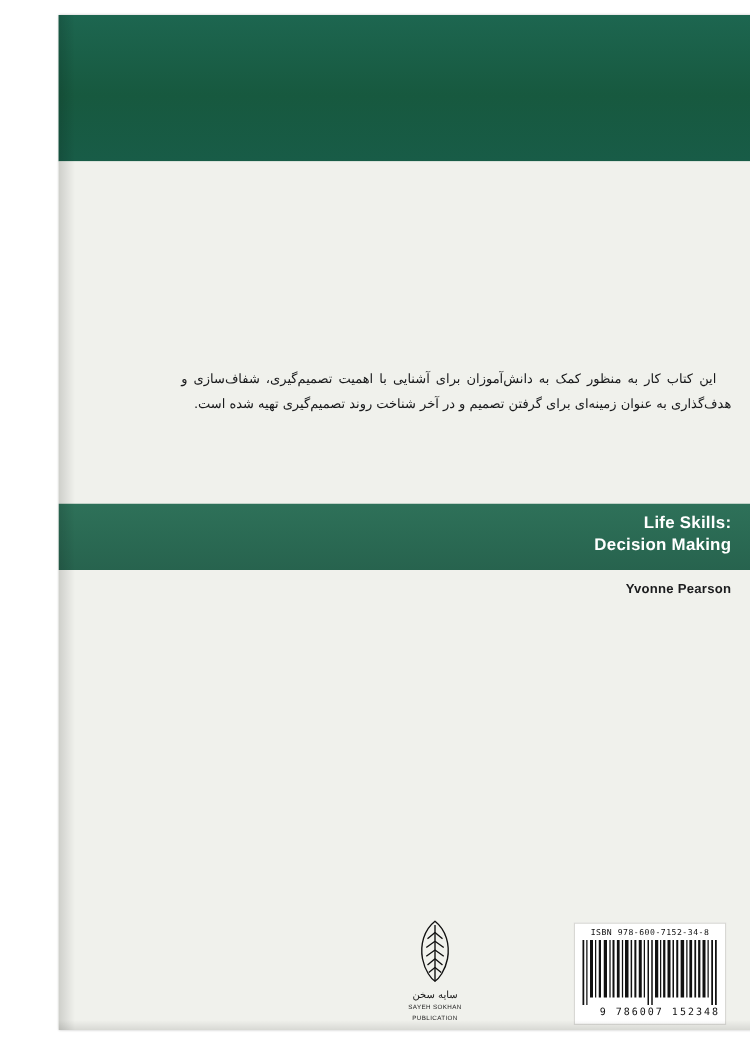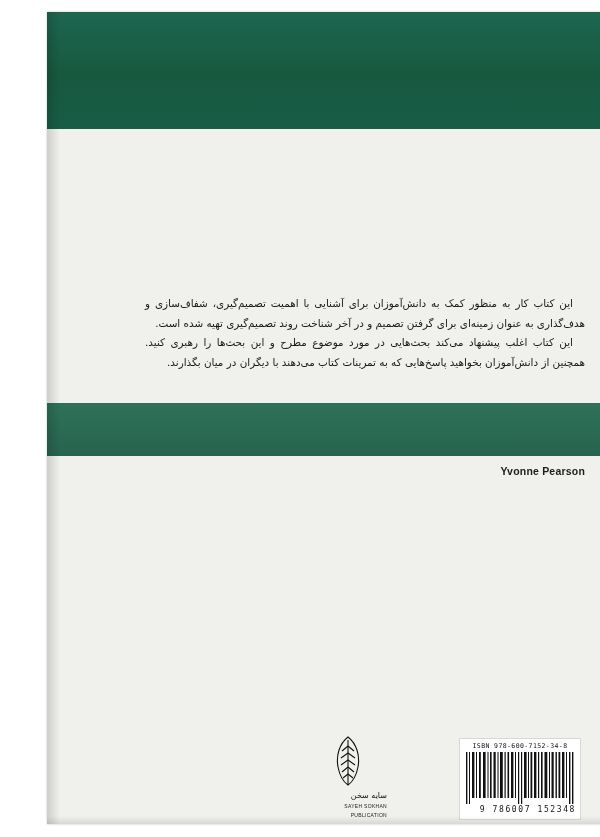--- a/index.html
+++ b/index.html
@@ -114,21 +114,21 @@
     font-size: 10.5px;
     letter-spacing: 0.2px;
   }
 
   
   .publisher {
     position: absolute;
     left: 262px;
     top: 722px;
     width: 78px;
-    text-align: right;
+    text-align: center;
   }
   .pub-mark {
     width: 46px;
     height: 54px;
     margin: 0 auto 2px auto;
     display: block;
   }
   .pub-name-fa {
     font-family: "DejaVu Sans", sans-serif;
     font-size: 8px;
@@ -207,24 +207,27 @@
   <div class="cover">
 
     <div class="top-band">
       <div class="top-band-inner"></div>
     </div>
 
     <div class="paper-field"></div>
 
     <div class="blurb">
       <p>این کتاب کار به منظور کمک به دانش‌آموزان برای آشنایی با اهمیت تصمیم‌گیری، شفاف‌سازی و هدف‌گذاری به عنوان زمینه‌ای برای گرفتن تصمیم و در آخر شناخت روند تصمیم‌گیری تهیه شده است.</p>
-      <p>این کتاب اغلب پیشنهاد می‌کند بحث‌هایی در مورد موضوع مطرح و این بحث‌ها را رهبری کنید. همچنین از دانش‌آموزان بخواهید پاسخ‌هایی که به تمرینات کتاب می‌دهند با دیگران در میان بگذارند.</p>
     </div>
 
     <div class="title-band"></div>
+    <div class="title-text">
+      <span class="line1">Life Skills:</span>
+      <span class="line2">Decision Making</span>
+    </div>
 
     <div class="author">Yvonne Pearson</div>
 
     <div class="publisher">
       <svg class="pub-mark" viewBox="0 0 46 54" aria-hidden="true">
         <g fill="none" stroke="#111111" stroke-width="1.1">
           <path d="M23 3 C14 10 11 22 13 33 C15 43 20 49 23 51 C26 49 31 43 33 33 C35 22 32 10 23 3 Z"></path>
           <path d="M23 6 L23 51"></path>
           <path d="M23 12 L17 17 M23 12 L29 17"></path>
           <path d="M23 19 L16 24 M23 19 L30 24"></path>

